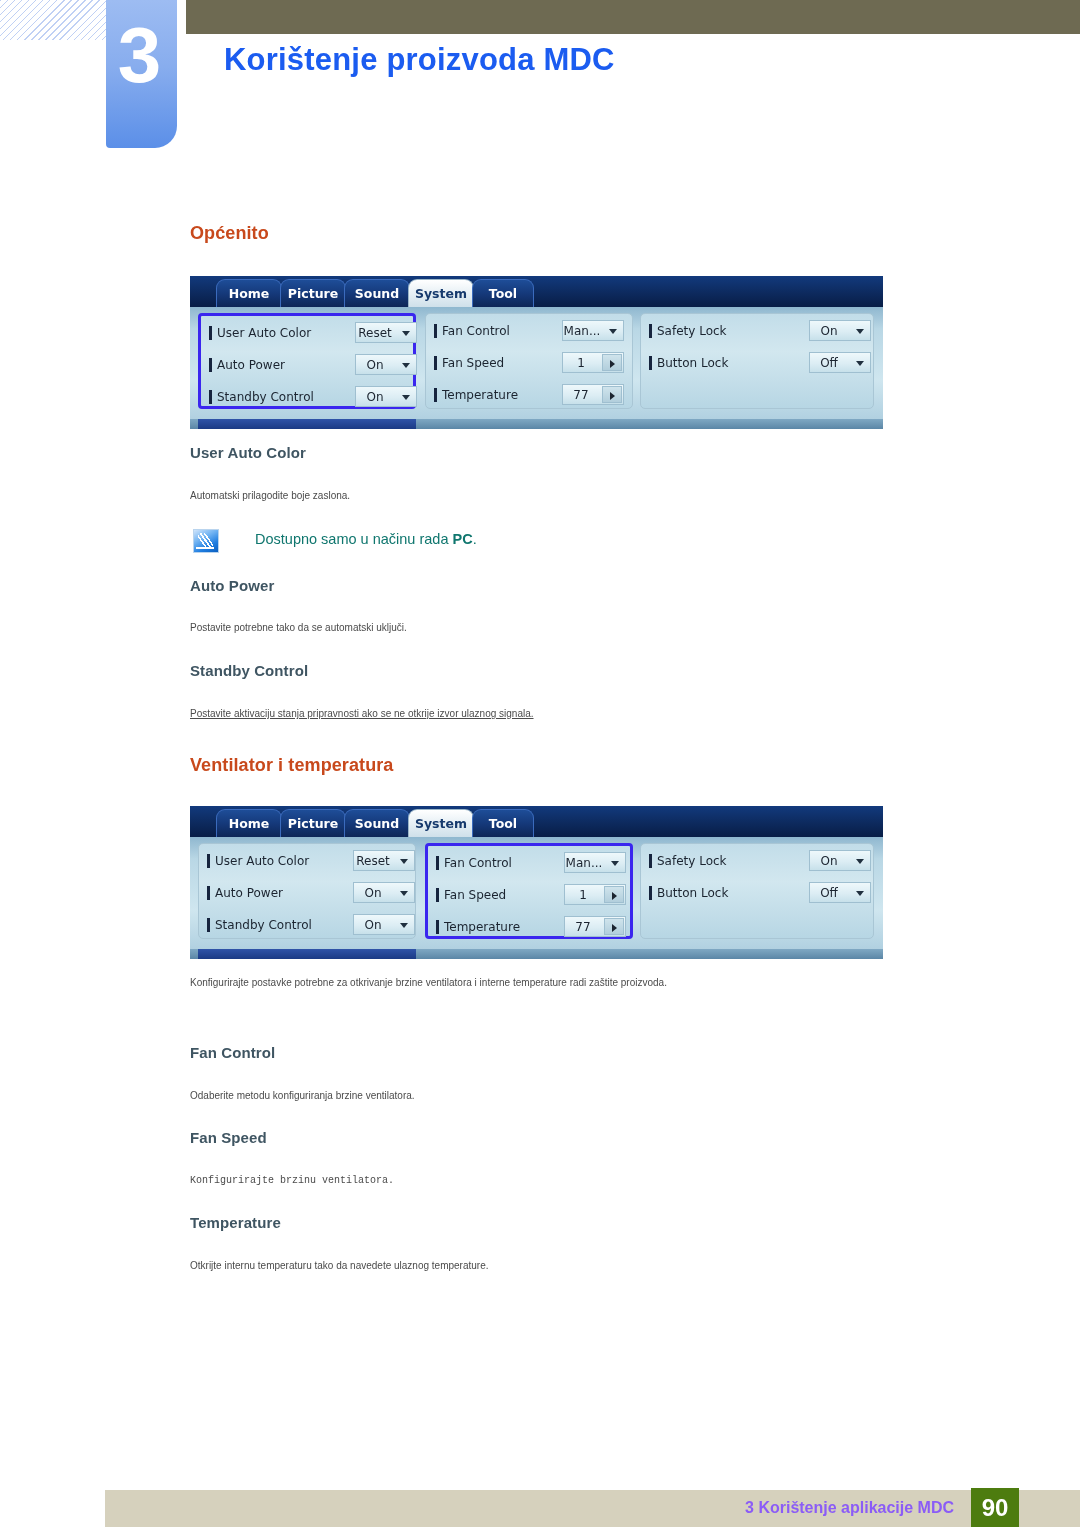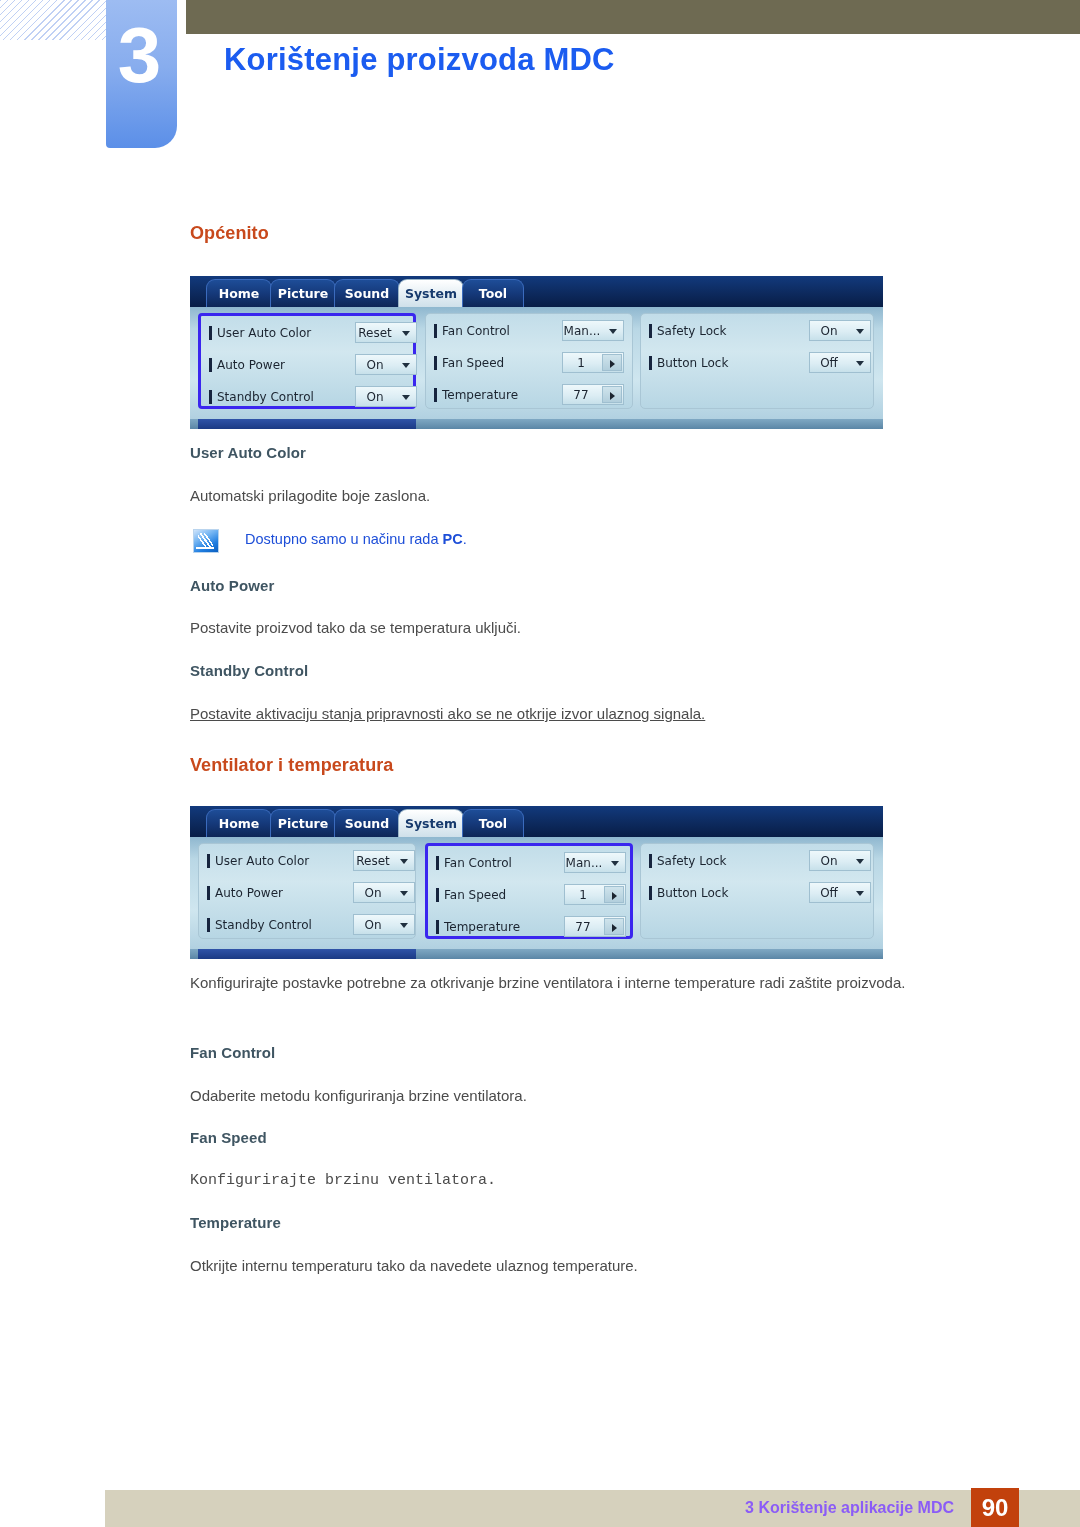--- a/index.html
+++ b/index.html
@@ -44,61 +44,62 @@
   h2.sect{
     position:absolute;margin:0;color:#c8491c;
     font-size:18px;font-weight:700;letter-spacing:.1px;
   }
   h3.sub{
     position:absolute;margin:0;color:#3f5562;
     font-size:15px;font-weight:700;letter-spacing:.1px;
   }
   p.body{
     position:absolute;margin:0;color:#4b4b4b;
-    font-size:15px;line-height:28px;font-weight:400;
+    font-size:10px;line-height:28px;font-weight:400;
   }
 
   
   .note{position:absolute;display:flex;align-items:flex-start;}
   .note-icon{
     width:24px;height:22px;flex:0 0 24px;margin-top:1px;
     background:linear-gradient(150deg,#cfe4fb 0%,#6fb2f2 38%,#1f7de0 70%,#0b5fc0 100%);
     border:1px solid #b9d4ee;position:relative;overflow:hidden;
   }
   .note-icon::before{
     content:"";position:absolute;left:4px;top:3px;width:15px;height:15px;
     background:
       linear-gradient(55deg,transparent 46%,#ffffff 46%,#ffffff 54%,transparent 54%),
       linear-gradient(55deg,transparent 30%,#ffffff 30%,#ffffff 37%,transparent 37%),
       linear-gradient(55deg,transparent 62%,#ffffff 62%,#ffffff 69%,transparent 69%);
   }
   .note-icon::after{
     content:"";position:absolute;left:2px;bottom:3px;width:18px;height:2px;background:#ffffff;
   }
-  .note-text{margin-left:26px;color:#1d4ed8;font-size:14.5px;line-height:22px;}
+  .note-text{margin-left:36px;color:#0f766e;font-size:14.5px;line-height:22px;}
   .note-text b{font-weight:700;}
 
   
   .mdc{
     position:absolute;left:190px;width:693px;height:153px;
     background:#0c2b63;
     font-family:"DejaVu Sans","Liberation Sans",sans-serif;
     box-sizing:border-box;
   }
   .mdc .tabstrip{
     position:absolute;left:0;top:0;width:100%;height:31px;
     background:linear-gradient(180deg,#123a7d 0%,#0d2a5e 55%,#081d46 100%);
   }
   .mdc .tab{
     position:absolute;top:3px;height:28px;line-height:27px;
     text-align:center;color:#ffffff;font-size:12.5px;font-weight:700;
     background:linear-gradient(180deg,#1e4d98 0%,#15397a 50%,#0d2657 100%);
     border:1px solid #3b6bbd;border-bottom:none;
     border-top-left-radius:9px;border-top-right-radius:9px;
     box-sizing:border-box;
+    margin-left:10px;
   }
   .mdc .tab.active{
     color:#173a6d;
     background:linear-gradient(180deg,#ffffff 0%,#e9f1f6 45%,#cfe0ea 100%);
     border:1px solid #9ab6c8;border-bottom:none;
   }
 
   .mdc .body{
     position:absolute;left:0;top:31px;width:100%;height:122px;
     background:linear-gradient(180deg,#8fb7cf 0%,#b9d7e5 18%,#cfe6ef 60%,#a9cbdd 100%);
@@ -161,21 +162,21 @@
   .footer-bar{
     position:absolute;left:105px;top:1490px;width:975px;height:37px;
     background:#d6d1bd;
   }
   .footer-text{
     position:absolute;right:126px;top:1499px;
     color:#8b5cf6;font-size:16px;font-weight:700;white-space:nowrap;
   }
   .footer-page{
     position:absolute;left:971px;top:1488px;width:48px;height:39px;
-    background:#c2410c;color:#ffffff;font-size:24px;font-weight:700;
+    background:#4d7c0f;color:#ffffff;font-size:24px;font-weight:700;
     text-align:center;line-height:39px;
   }
 </style>
 </head>
 <body>
 
 <div class="corner-hatch"></div>
 <div class="header-bar"></div>
 
 <div class="chapter-badge">
@@ -275,21 +276,21 @@
 <p class="body" style="top:482px;left:190px;">Automatski prilagodite boje zaslona.</p>
 
 <div class="note" style="top:528px;left:193px;width:640px;">
   <div class="note-icon"></div>
   <div class="note-text">
     <span>Dostupno samo u načinu rada </span><b>PC</b><span>.</span>
   </div>
 </div>
 
 <h3 class="sub" style="top:577px;left:190px;">Auto Power</h3>
-<p class="body" style="top:614px;left:190px;">Postavite proizvod tako da se temperatura uključi.</p>
+<p class="body" style="top:614px;left:190px;">Postavite potrebne tako da se automatski uključi.</p>
 
 <h3 class="sub" style="top:662px;left:190px;">Standby Control</h3>
 <p class="body" style="top:700px;left:190px;text-decoration:underline;">Postavite aktivaciju stanja pripravnosti ako se ne otkrije izvor ulaznog signala.</p>
 
 <h2 class="sect" style="top:755px;left:190px;">Ventilator i temperatura</h2>
 
 <div class="mdc" id="mdc-2" style="top:806px;">
     <div class="tabstrip">
       <div class="tab" style="left: 16px; width: 66px;">Home</div>
       <div class="tab" style="left: 80px; width: 66px;">Picture</div>

